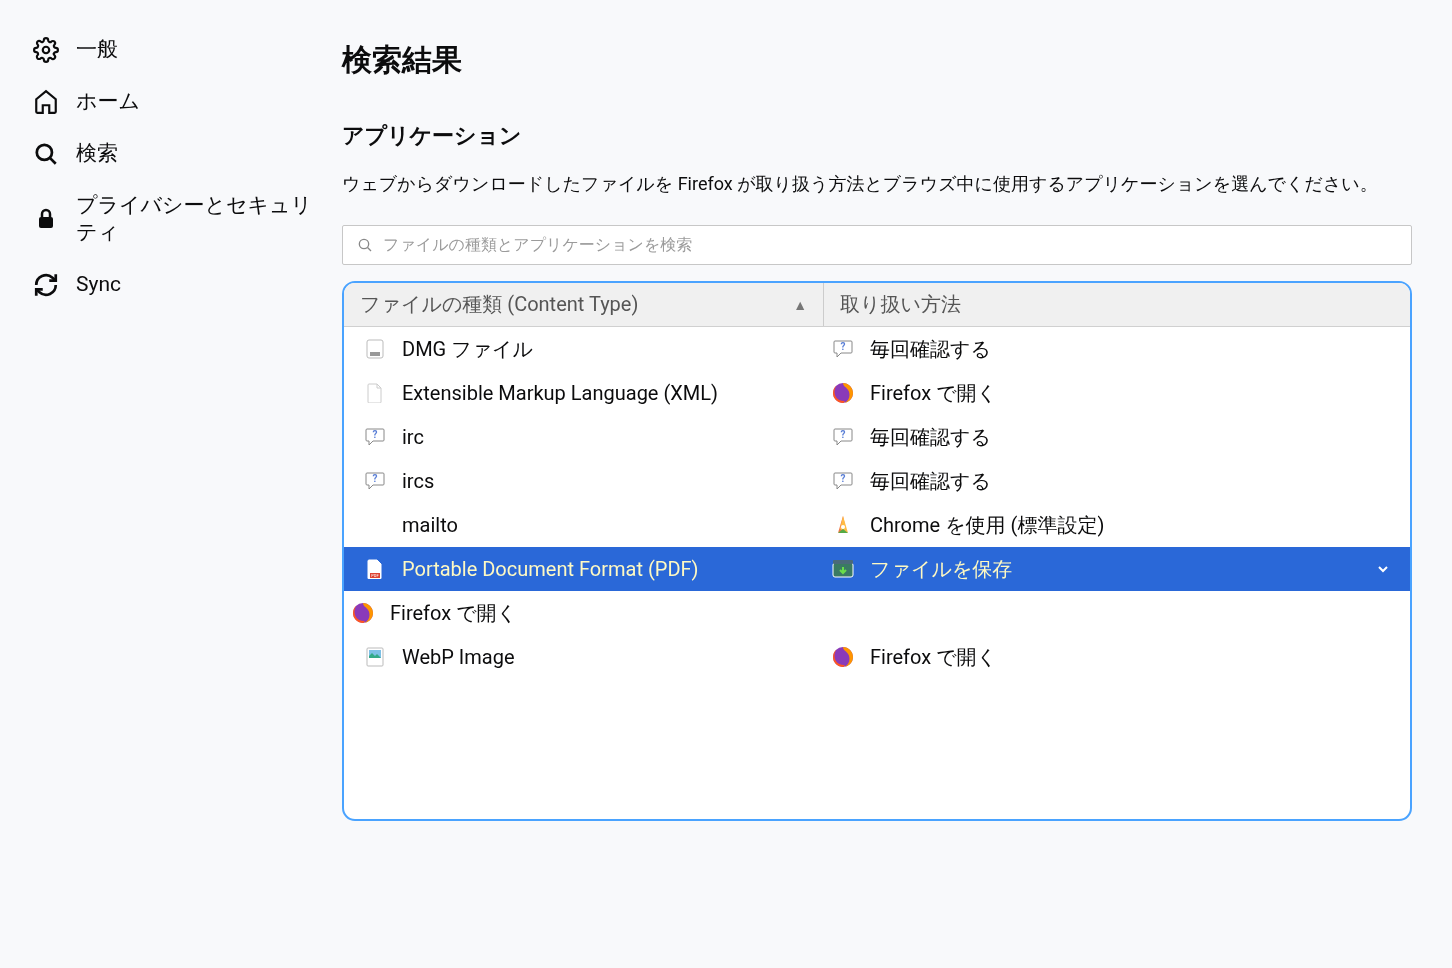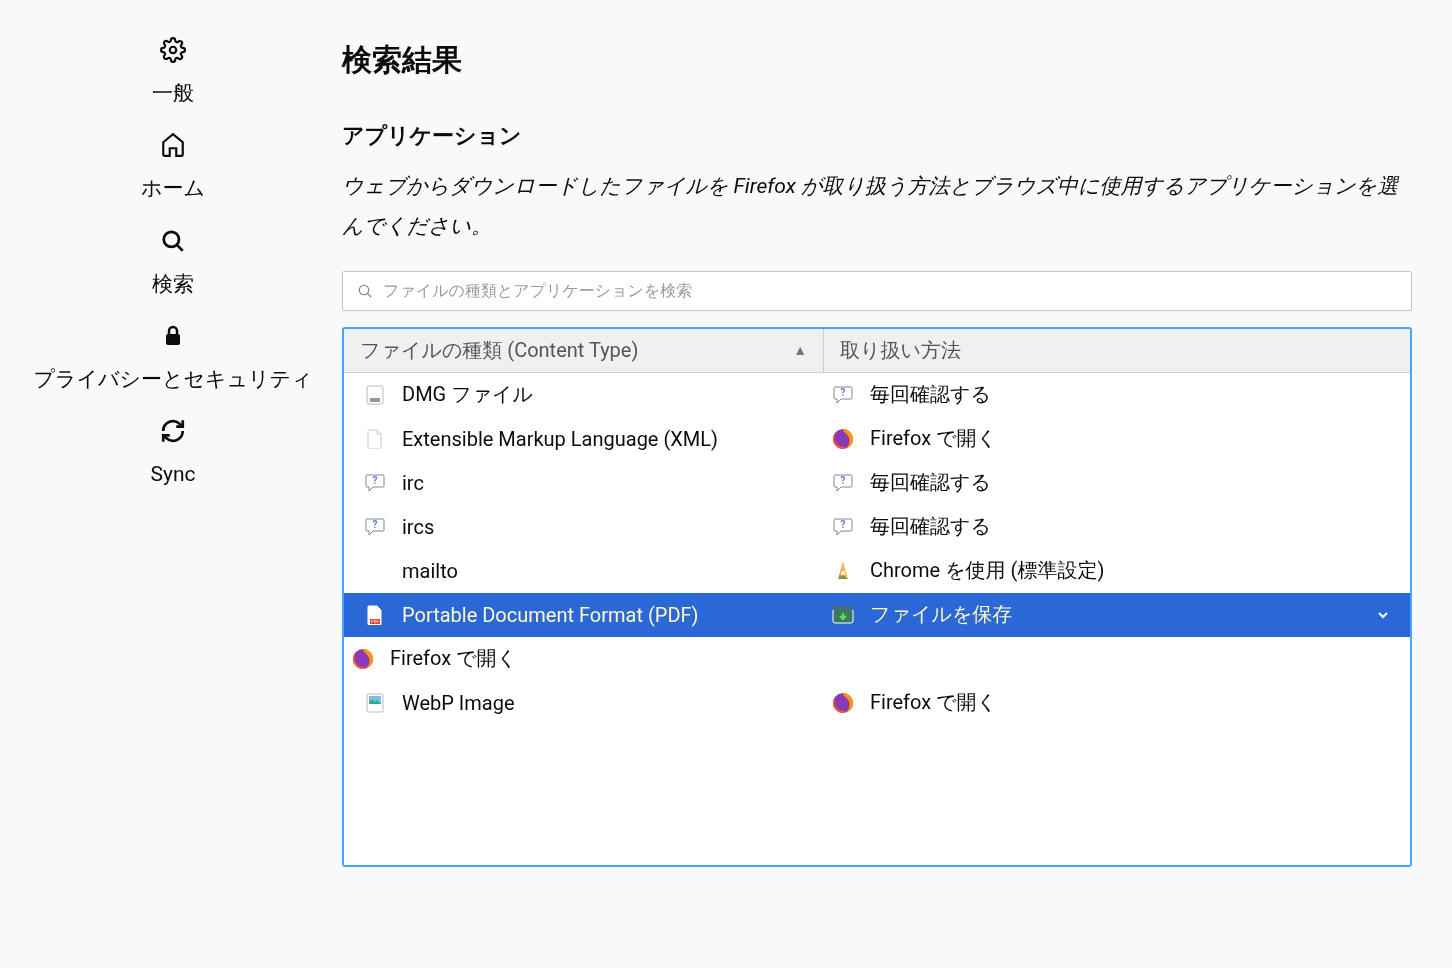--- a/index.html
+++ b/index.html
@@ -17,21 +17,20 @@
       width: 322px;
       padding: 24px 0 0 24px;
     }
     .sidebar-item {
       display: flex;
       align-items: center;
       gap: 16px;
       padding: 12px 8px;
       cursor: pointer;
       border-radius: 4px;
-      flex-direction: column;
     }
     .sidebar-item .icon {
       width: 28px;
       height: 28px;
       display: flex;
       align-items: center;
       justify-content: center;
       flex-shrink: 0;
     }
     .sidebar-item .label {
@@ -47,24 +46,23 @@
       font-weight: 700;
       margin-bottom: 40px;
     }
     .section-title {
       font-size: 22px;
       font-weight: 700;
       margin-bottom: 16px;
       font-family: Liberation Mono, monospace;
     }
     .section-desc {
-      font-size: 21px;
+      font-size: 18px;
       line-height: 1.9;
       margin-bottom: 24px;
-      font-style: italic;
     }
     .search-box {
       display: flex;
       align-items: center;
       gap: 10px;
       border: 1px solid #c7c7c7;
       background: #fff;
       padding: 10px 14px;
       border-radius: 2px;
       margin-bottom: 16px;
@@ -74,21 +72,21 @@
       flex: 1;
       border: none;
       outline: none;
       font-size: 16px;
       color: #333;
       background: transparent;
     }
     .search-box input::placeholder { color: #9b9b9b; }
     .table-wrap {
       border: 2px solid #4aa3ff;
-      border-radius: 3px;
+      border-radius: 13px;
       background: #fff;
       height: 540px;
       overflow: hidden;
       display: flex;
       flex-direction: column;
     }
     .thead {
       display: flex;
       background: #f0f0f0;
       border-bottom: 1px solid #d0d0d0;

